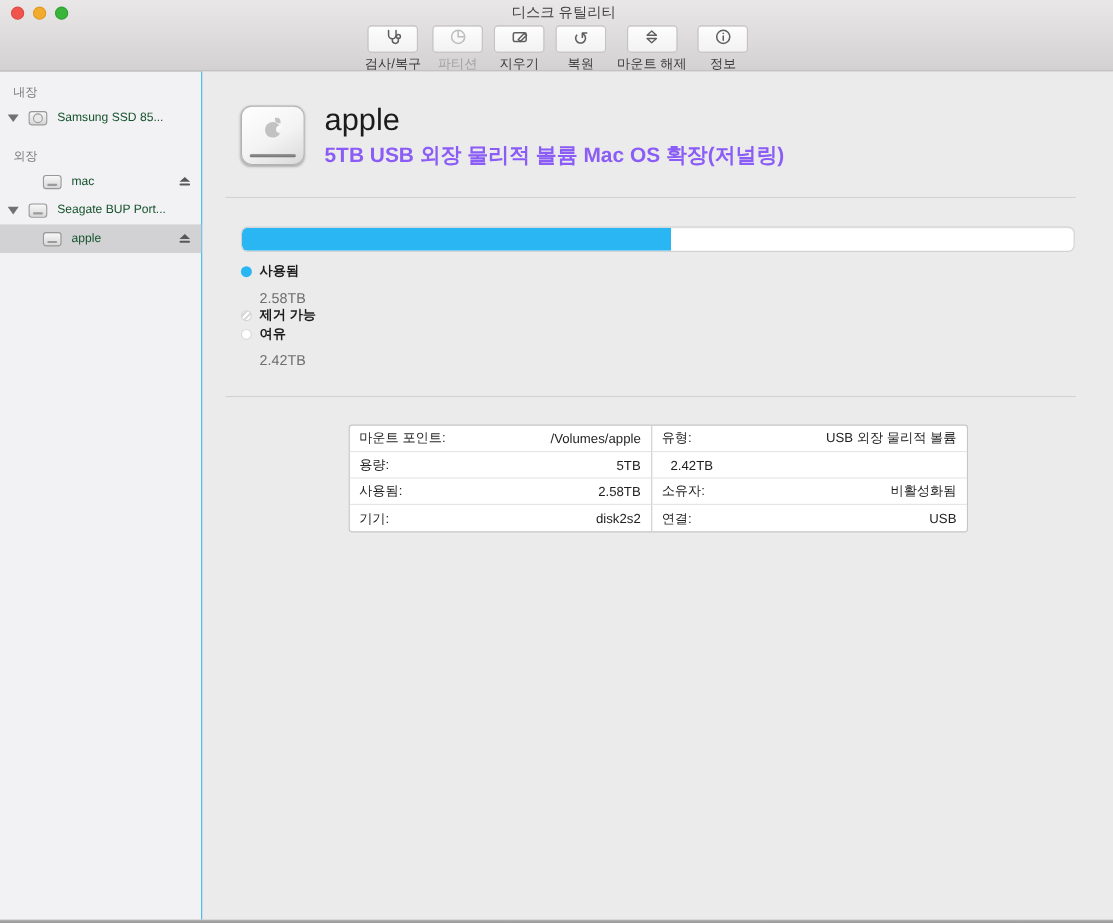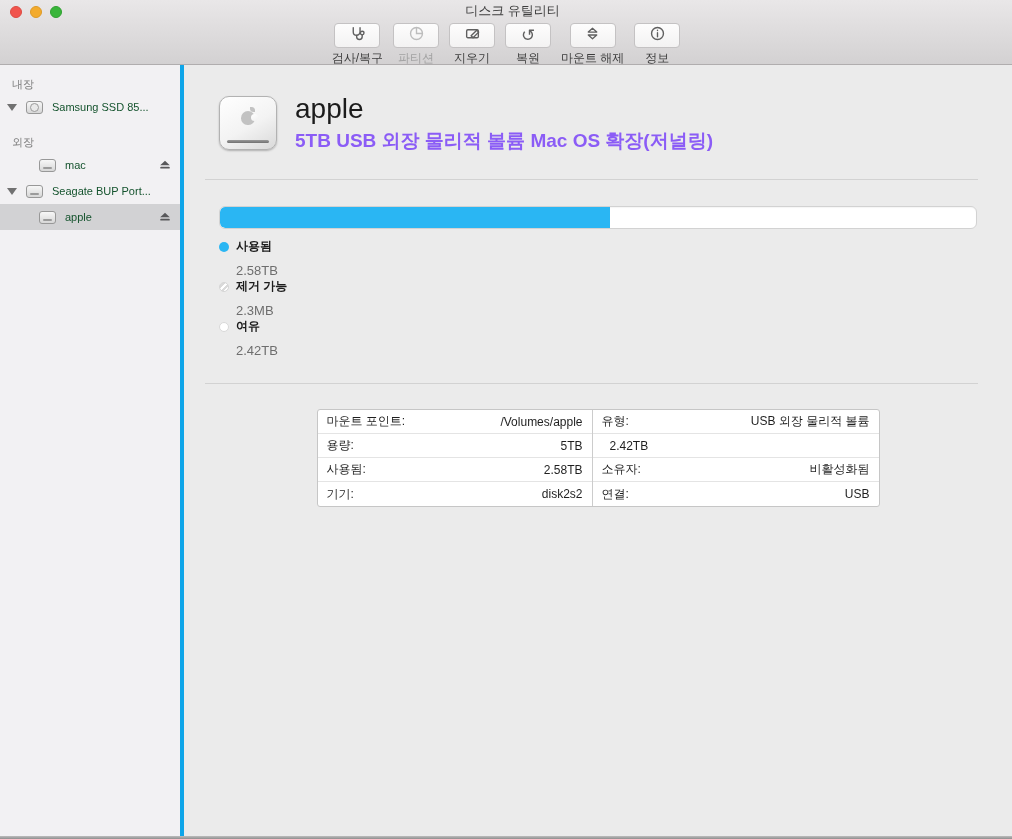--- a/index.html
+++ b/index.html
@@ -22,21 +22,21 @@
             color:#5f5f5f; }
   .tb-btn svg { stroke:#5f5f5f; }
   .tb-label { margin-top:2px; font-size:12px; color:#3c3c3c; white-space:nowrap; }
   .tb-item.disabled .tb-btn { color:#bdbdbd; }
   .tb-item.disabled .tb-btn svg { stroke:#bdbdbd; }
   .tb-item.disabled .tb-label { color:#a2a2a2; }
   .restore-glyph { font-size:17px; line-height:17px; }
 
   
   .body { display:flex; height:771px; }
-  .sidebar { width:184px; background:#f2f1f3; border-right:4px solid #0ea5e9; padding-top:9px; flex-shrink:0; }
+  .sidebar { width:184px; background:#f2f1f3; border-right:1px solid #0ea5e9; padding-top:9px; flex-shrink:0; }
   .sb-section-label { font-size:11px; color:#7c7c7c; padding-left:12px; height:20px; line-height:20px; }
   .sb-row { position:relative; height:26px; display:flex; align-items:center; cursor:default; }
   .sb-row.selected { background:#d2d2d4; }
   .disclosure { position:absolute; left:7px; width:0; height:0; border-left:5px solid transparent; border-right:5px solid transparent; border-top:7px solid #717171; }
   .disk-icon { position:relative; width:17px; height:13px; border:1px solid #989898; border-radius:3px;
                background:linear-gradient(#f7f7f7,#d7d7d7); flex-shrink:0; }
   .disk-icon.internal::after { content:""; position:absolute; left:50%; top:50%; width:7px; height:7px; margin:-4.5px 0 0 -4.5px; border:1px solid #9b9b9b; border-radius:50%; background:#e9e9e9; }
   .disk-icon.external::after { content:""; position:absolute; left:50%; bottom:2px; width:9px; margin-left:-4.5px; height:2px; background:#9b9b9b; border-radius:1px; }
   .level1 .disk-icon { margin-left:26px; }
   .level2 .disk-icon { margin-left:39px; }
@@ -230,21 +230,20 @@
             <span class="dot used"></span>
             <span class="legend-label">사용됨</span>
           </div>
           <div class="legend-value">2.58TB</div>
         </div>
         <div class="legend-item">
           <div class="legend-top">
             <span class="dot purgeable"></span>
             <span class="legend-label">제거 가능</span>
           </div>
-          <div class="legend-value">2.3MB</div>
         </div>
         <div class="legend-item">
           <div class="legend-top">
             <span class="dot free"></span>
             <span class="legend-label">여유</span>
           </div>
           <div class="legend-value">2.42TB</div>
         </div>
       </div>
 

